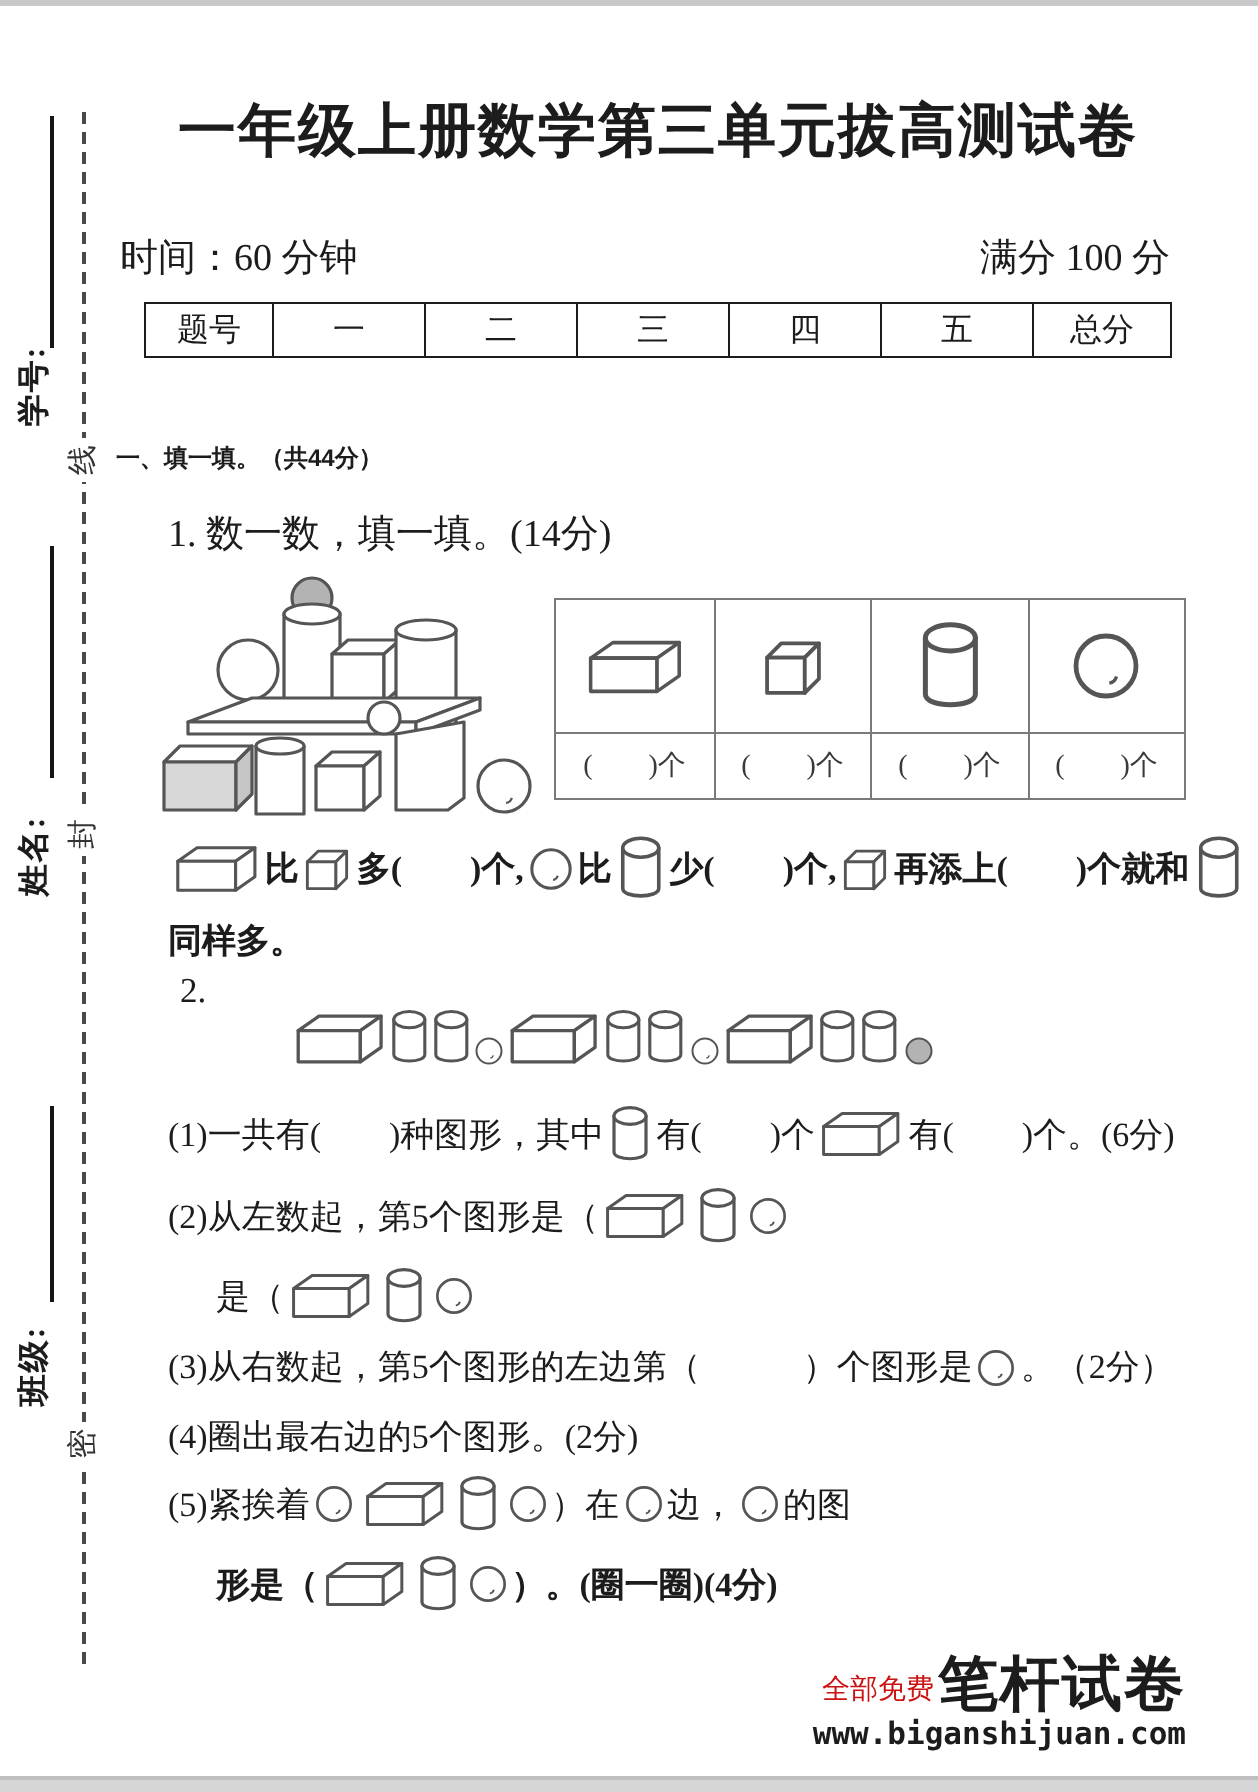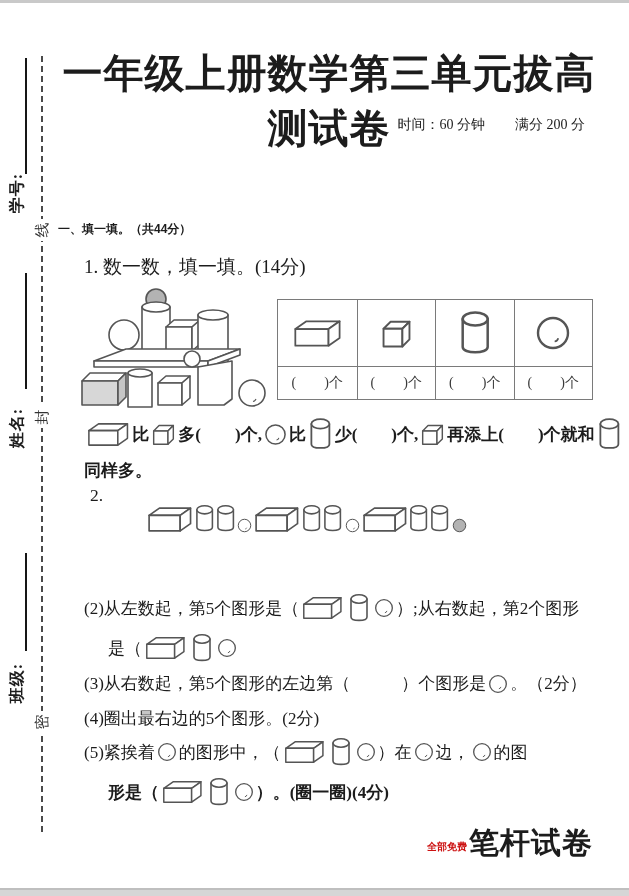--- a/index.html
+++ b/index.html
@@ -18,23 +18,23 @@
   #lab-xuehao{left:-15px;top:183px;}
   #lab-xingming{left:-15px;top:418px;}
   #lab-banji{left:-15px;top:673px;}
   .sealline{position:absolute;left:41px;top:56px;height:776px;width:0;border-left:2px dashed #4a4a4a;}
   .sealchar{position:absolute;left:31px;width:22px;height:22px;background:#fff;text-align:center;
             font-size:15px;color:#333;transform:rotate(-90deg);line-height:22px;}
   #seal-xian{top:219px;} #seal-feng{top:406px;} #seal-mi{top:711px;}
 
   
   .title{position:absolute;left:58px;top:46px;width:542px;text-align:center;
-         font-size:40px;font-weight:900;letter-spacing:1px;}
-  .infoline{position:absolute;left:60px;top:116px;width:525px;display:flex;justify-content:flex-end;
-            gap:30px;font-size:14px;}
+         font-size:29px;font-weight:900;letter-spacing:1px;}
+  .infoline{position:absolute;left:60px;top:116px;width:525px;display:flex;justify-content:space-between;
+            gap:30px;font-size:19px;}
 
   
   table.score{position:absolute;left:72px;top:151px;width:513px;border-collapse:collapse;table-layout:fixed;}
   table.score td{border:1.5px solid #1d1d1d;height:26px;text-align:center;font-size:16px;padding:0;}
 
   
   .sec-head{position:absolute;left:58px;top:221px;font-family:"Liberation Sans",sans-serif;
             font-size:12px;font-weight:700;}
   .q1-label{position:absolute;left:84px;top:254px;font-size:19px;}
 
@@ -84,21 +84,21 @@
   #q2s2a{left:84px;top:592px;}
   #q2s2b{left:108px;top:632px;}
   #q2s3{left:84px;top:672px;}
   #q2s4{left:84px;top:707px;}
   #q2s5a{left:84px;top:736px;}
   #q2s5b{left:108px;top:776px;font-weight:bold;}
 
   
   .wm{position:absolute;right:36px;top:828px;text-align:right;}
   .wm-row{display:flex;align-items:flex-end;justify-content:flex-end;}
-  .wm-stamp{color:#cc1111;font-size:10px;font-weight:700;font-family:"Liberation Sans",sans-serif;
+  .wm-stamp{color:#cc1111;font-size:14px;font-weight:400;font-family:"Liberation Sans",sans-serif;
             margin:0 2px 6px 0;line-height:1.05;text-align:center;}
   .wm-brand{font-family:"Liberation Sans",sans-serif;font-size:30px;font-weight:900;line-height:1;letter-spacing:1px;}
   .wm-url{font-family:"DejaVu Sans Mono",monospace;font-size:15.5px;font-weight:700;line-height:1.2;}
 </style>
 </head>
 <body>
 
 <div id="page">
   <div class="edge-top"></div>
   <div class="edge-bottom"></div>
@@ -110,34 +110,43 @@
   <div id="lab-xingming" class="vlabel">姓名:</div>
   <div id="lab-banji" class="vlabel">班级:</div>
   <div class="sealline"></div>
   <div id="seal-xian" class="sealchar">线</div>
   <div id="seal-feng" class="sealchar">封</div>
   <div id="seal-mi" class="sealchar">密</div>
 
   <div class="title">一年级上册数学第三单元拔高测试卷</div>
   <div class="infoline">
     <span>时间：60 分钟</span>
-    <span>满分 200 分</span>
+    <span>满分 100 分</span>
   </div>
 
   <table class="score">
     <colgroup>
         <col style="width:64px">
         <col style="width:76px">
         <col style="width:76px">
         <col style="width:76px">
         <col style="width:76px">
         <col style="width:76px">
         <col style="width:69px">
       </colgroup>
     <tbody>
+        <tr>
+      <td>题号</td>
+      <td>一</td>
+      <td>二</td>
+      <td>三</td>
+      <td>四</td>
+      <td>五</td>
+      <td>总分</td>
+    </tr>
   </tbody>
     </table>
 
   <div class="sec-head">一、填一填。（共44分）</div>
   <div class="q1-label">1. 数一数，填一填。(14分)</div>
 
   <svg id="blocks" width="195" height="122" viewBox="0 0 195 122">
     <circle class="shade" cx="76" cy="12" r="10"></circle>
     <rect class="ln" x="62" y="20" width="28" height="46"></rect>
     <ellipse class="ln" cx="76" cy="20" rx="14" ry="5"></ellipse>
@@ -328,20 +337,38 @@
     <ellipse class="ln" cx="11" cy="7" rx="8" ry="4.2"></ellipse>
   </svg>
       </span>
       <span class="slot">
         <svg class="sv-ball-shaded" viewBox="0 0 24 24">
     <circle class="shade" cx="12" cy="12" r="10"></circle>
   </svg>
       </span>
     </div>
 
+  <div id="q2s1" class="qline">
+    <span>(1)一共有(　　)种图形，其中</span>
+      <span class="slot">
+        <svg class="sv-cylinder" viewBox="0 0 22 32">
+    <path class="ln" d="M3,7 L3,25 C3,29.5 19,29.5 19,25 L19,7 Z"></path>
+    <ellipse class="ln" cx="11" cy="7" rx="8" ry="4.2"></ellipse>
+  </svg>
+      </span>
+      <span>有(　　)个</span>
+      <span class="slot">
+        <svg class="sv-cuboid" viewBox="0 0 46 28">
+    <polygon class="ln" points="3,10 33,10 43,3 13,3"></polygon>
+    <rect class="ln" x="3" y="10" width="30" height="15"></rect>
+    <polygon class="ln" points="33,10 43,3 43,18 33,25"></polygon>
+  </svg>
+      </span>
+      <span>有(　　)个。(6分)</span>
+  </div>
 
   <div id="q2s2a" class="qline">
     <span>(2)从左数起，第5个图形是（</span>
       <span class="slot">
         <svg class="sv-cuboid" viewBox="0 0 46 28">
     <polygon class="ln" points="3,10 33,10 43,3 13,3"></polygon>
     <rect class="ln" x="3" y="10" width="30" height="15"></rect>
     <polygon class="ln" points="33,10 43,3 43,18 33,25"></polygon>
   </svg>
       </span>
@@ -350,21 +377,20 @@
     <path class="ln" d="M3,7 L3,25 C3,29.5 19,29.5 19,25 L19,7 Z"></path>
     <ellipse class="ln" cx="11" cy="7" rx="8" ry="4.2"></ellipse>
   </svg>
       </span>
       <span class="slot">
         <svg class="sv-ball" viewBox="0 0 24 24">
     <circle class="ln" cx="12" cy="12" r="10"></circle>
     <path class="lnthin" d="M15.5,15.5 a3,3 0 0 1 -2.4,2.2"></path>
   </svg>
       </span>
-      <span>）;从右数起，第2个图形</span>
   </div>
   <div id="q2s2b" class="qline">
     <span>是（</span>
       <span class="slot">
         <svg class="sv-cuboid" viewBox="0 0 46 28">
     <polygon class="ln" points="3,10 33,10 43,3 13,3"></polygon>
     <rect class="ln" x="3" y="10" width="30" height="15"></rect>
     <polygon class="ln" points="33,10 43,3 43,18 33,25"></polygon>
   </svg>
       </span>
@@ -396,21 +422,20 @@
   <div id="q2s4" class="qline">(4)圈出最右边的5个图形。(2分)</div>
 
   <div id="q2s5a" class="qline">
     <span>(5)紧挨着</span>
       <span class="slot">
         <svg class="sv-ball" viewBox="0 0 24 24">
     <circle class="ln" cx="12" cy="12" r="10"></circle>
     <path class="lnthin" d="M15.5,15.5 a3,3 0 0 1 -2.4,2.2"></path>
   </svg>
       </span>
-      <span>的图形中，（</span>
       <span class="slot">
         <svg class="sv-cuboid" viewBox="0 0 46 28">
     <polygon class="ln" points="3,10 33,10 43,3 13,3"></polygon>
     <rect class="ln" x="3" y="10" width="30" height="15"></rect>
     <polygon class="ln" points="33,10 43,3 43,18 33,25"></polygon>
   </svg>
       </span>
       <span class="slot">
         <svg class="sv-cylinder" viewBox="0 0 22 32">
     <path class="ln" d="M3,7 L3,25 C3,29.5 19,29.5 19,25 L19,7 Z"></path>
@@ -461,14 +486,15 @@
   </svg>
       </span>
       <span>）。(圈一圈)(4分)</span>
   </div>
 
   <div class="wm">
     <div class="wm-row">
       <span class="wm-stamp">全部免费</span>
       <span class="wm-brand">笔杆试卷</span>
     </div>
+    <div class="wm-url">www.biganshijuan.com</div>
   </div>
 </div>
 
 </body></html>

